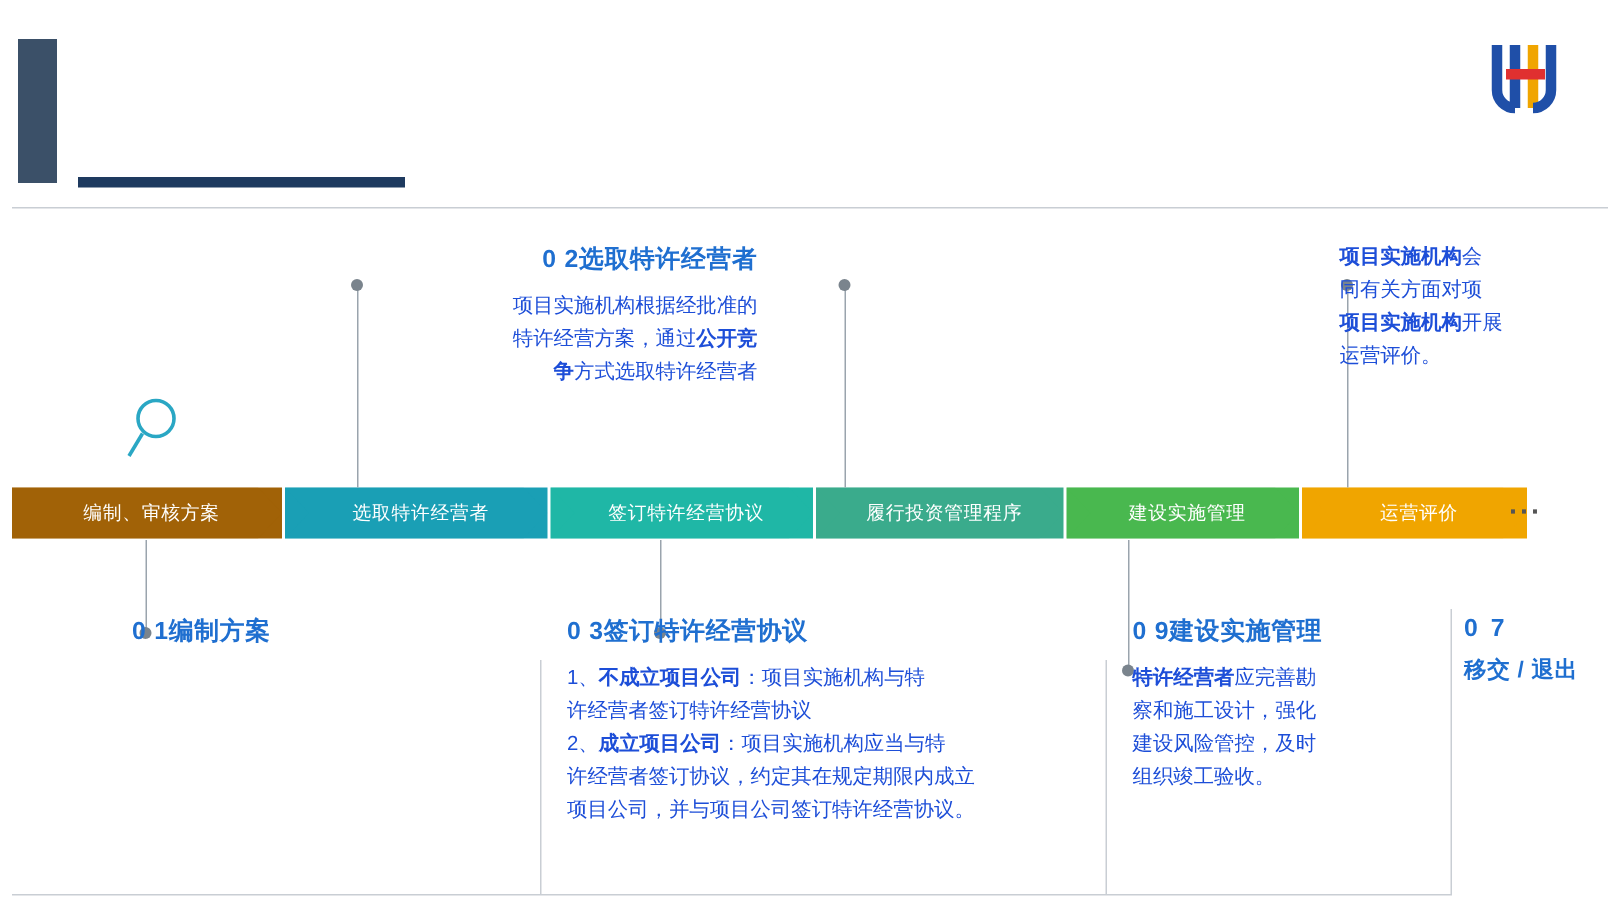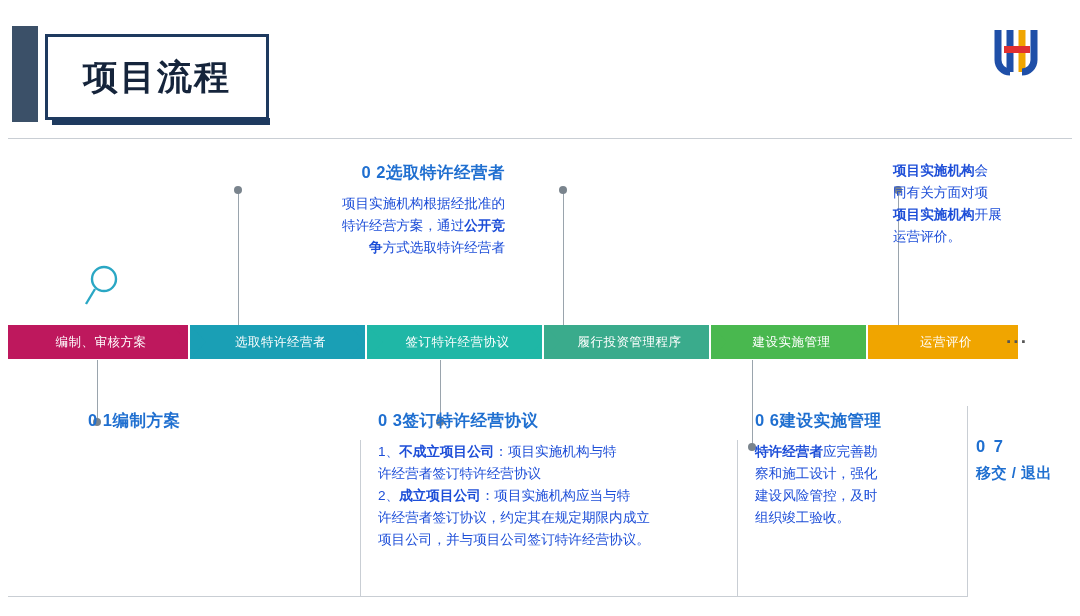--- a/index.html
+++ b/index.html
@@ -51,55 +51,52 @@
     position:absolute;right:0;top:6px;font-size:19px;color:#555;font-weight:bold;letter-spacing:1px;
   }
 
   
   .conn{position:absolute;background:#9aa4ad;width:1px;}
   .dot{position:absolute;width:8px;height:8px;border-radius:50%;background:#7a848d;}
 
   
   .callout{position:absolute;}
   .co-head{font-size:16.5px;font-weight:bold;color:#1f6fd0;letter-spacing:.5px;margin-bottom:9px;}
-  .co-head.num{letter-spacing:2px;margin-top:27px;}
+  .co-head.num{letter-spacing:2px;}
   .co-body{font-size:13.6px;line-height:1.62;color:#1d4ed8;}
   .co-body b{font-weight:bold;}
   .sep{position:absolute;background:#c9ced4;height:1px;}
   .vsep{position:absolute;background:#c9ced4;width:1px;}
 
   
   .mag{position:absolute;left:84px;top:262px;width:46px;height:46px;}
 </style>
 </head>
 <body>
 
 <div class="page">
 
   <div class="title-accent"></div>
   <div class="title-shadow"></div>
-  <div class="title-box">
-    <span>项目流程</span>
-  </div>
 
   <svg class="logo" viewBox="0 0 62 62">
     <path d="M10 6 L10 36 a12 12 0 0 0 12 12 L22 48" fill="none" stroke="#1f4fa8" stroke-width="7"></path>
     <path d="M22 6 L22 48" fill="none" stroke="#1f4fa8" stroke-width="7"></path>
     <path d="M34 6 L34 48" fill="none" stroke="#f0a500" stroke-width="7"></path>
     <path d="M46 6 L46 36 a12 12 0 0 1 -12 12" fill="none" stroke="#1f4fa8" stroke-width="7"></path>
     <rect x="16" y="22" width="26" height="7" fill="#e03030"></rect>
   </svg>
 
   <svg class="mag" viewBox="0 0 46 46">
     <circle cx="20" cy="17" r="12" fill="none" stroke="#2aa7c4" stroke-width="2.4"></circle>
     <line x1="11" y1="27" x2="2" y2="42" stroke="#2aa7c4" stroke-width="2.4"></line>
   </svg>
 
   <div class="ribbon">
-    <div class="seg first" style="left:0px;width:180px;background:#be185d;">
+    <div class="seg first" style="left:0px;width:180px;background:#a16207;">
       <span class="lbl">编制、审核方案</span>
     </div>
     <div class="seg" style="left:182px;width:175px;background:#1a9fb5;">
       <span class="lbl">选取特许经营者</span>
     </div>
     <div class="seg" style="left:359px;width:175px;background:#1fb7a6;">
       <span class="lbl">签订特许经营协议</span>
     </div>
     <div class="seg" style="left:536px;width:165px;background:#3aab8c;">
       <span class="lbl">履行投资管理程序</span>
@@ -157,21 +154,21 @@
 
   <div class="callout" style="left:378px;top:410px;width:330px;">
     <div class="co-head">
       <span class="num">0 3</span><span>签订特许经营协议</span>
     </div>
     <div class="co-body">1、<b>不成立项目公司</b>：项目实施机构与特<br>许经营者签订特许经营协议<br>2、<b>成立项目公司</b>：项目实施机构应当与特<br>许经营者签订协议，约定其在规定期限内成立<br>项目公司，并与项目公司签订特许经营协议。</div>
   </div>
 
   <div class="callout" style="left:755px;top:410px;width:200px;">
     <div class="co-head">
-      <span class="num">0 6</span><span>建设实施管理</span>
+      <span class="num">0 9</span><span>建设实施管理</span>
     </div>
     <div class="co-body"><b>特许经营者</b>应完善勘<br>察和施工设计，强化<br>建设风险管控，及时<br>组织竣工验收。</div>
   </div>
 
   <div class="callout" style="left:976px;top:410px;width:100px;">
     <div class="co-head num" style="margin-bottom:8px;">0 7</div>
     <div class="co-head" style="font-size:15px;">移交 / 退出</div>
   </div>
 
 </div>

